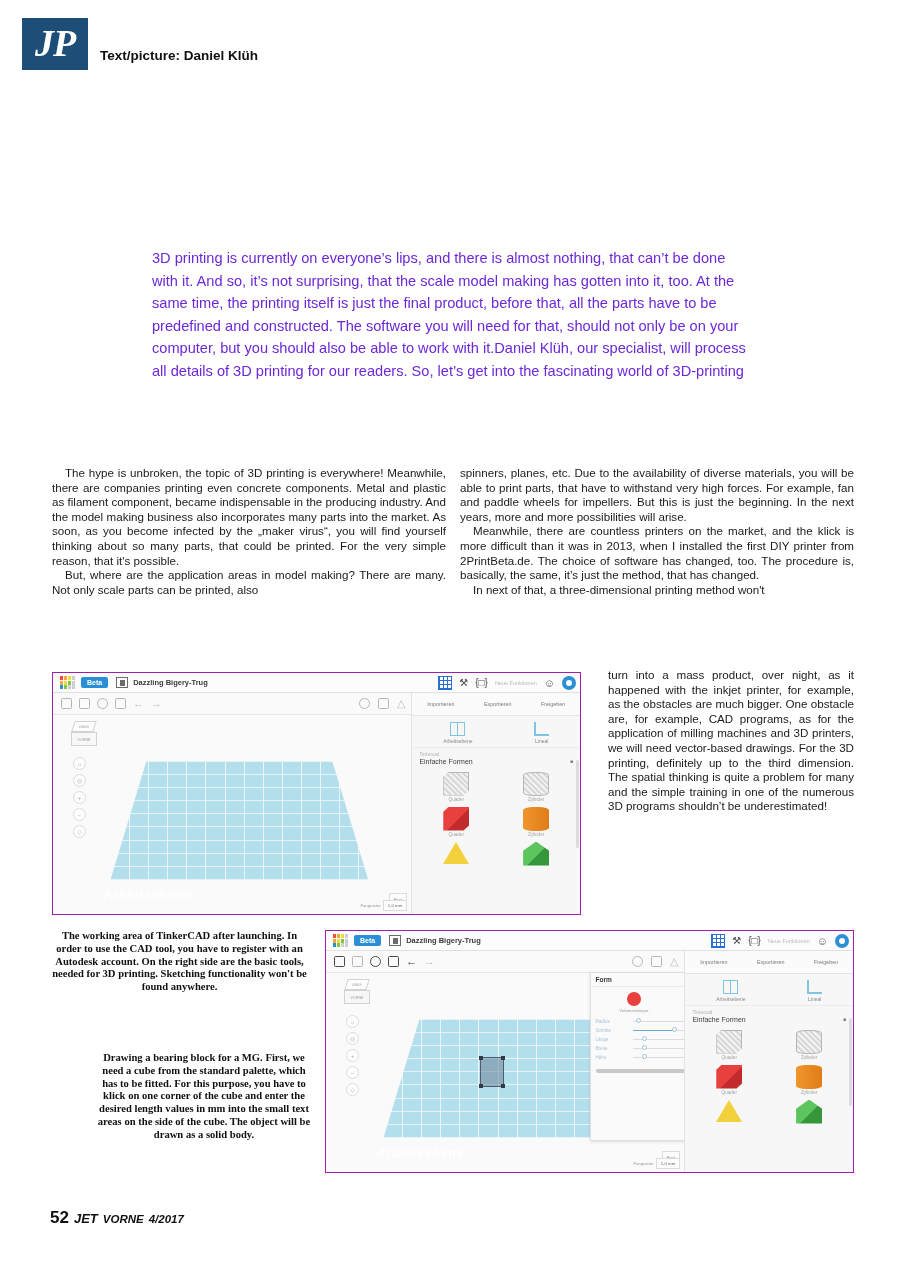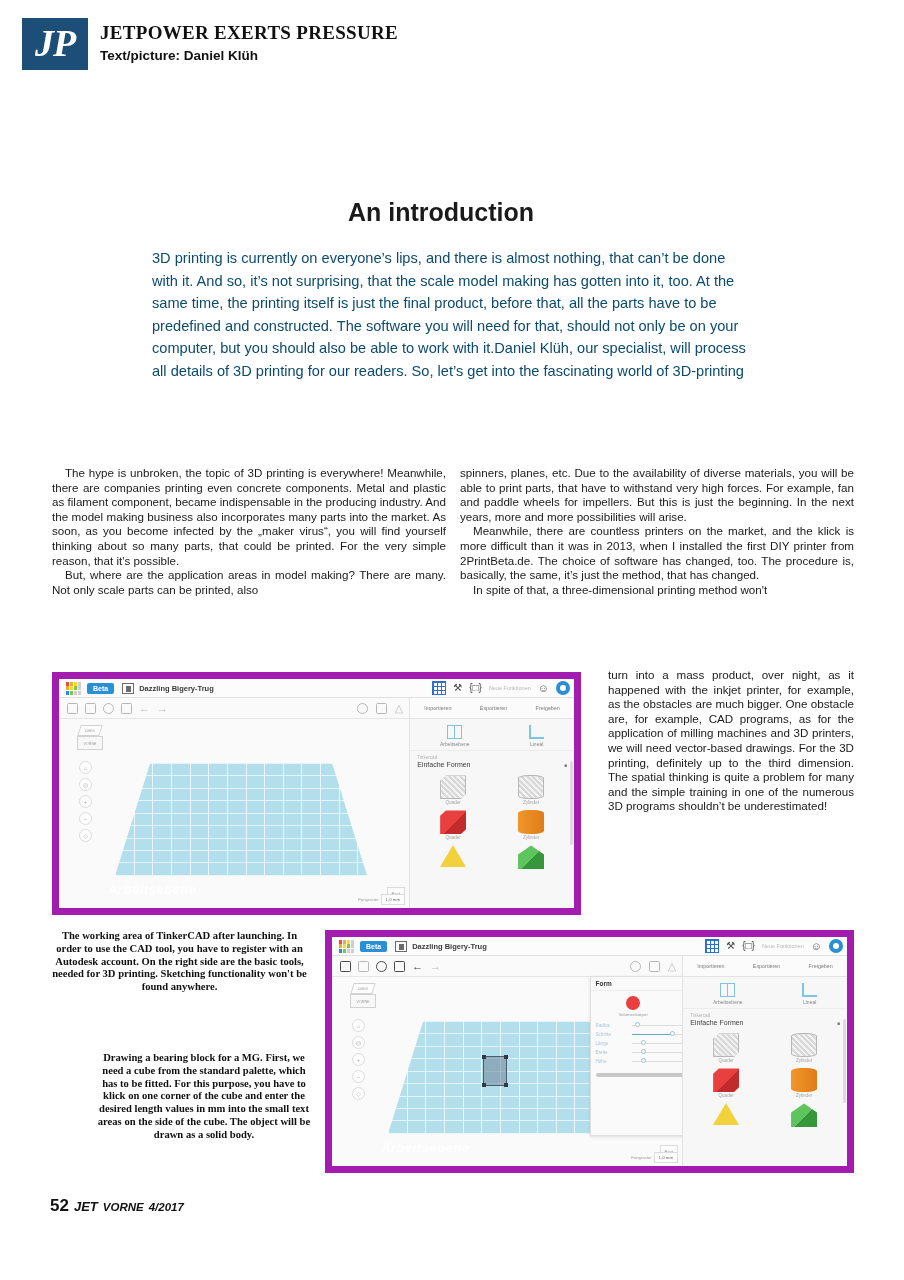--- a/index.html
+++ b/index.html
@@ -46,21 +46,21 @@
   }
   .title-sub {
     position: absolute; left: 348px; top: 198px;
     font-family: "Liberation Sans", sans-serif;
     font-weight: bold; font-size: 25px; color: #1a1a1a;
   }
 
   
   .intro {
     position: absolute; left: 152px; top: 247px; width: 600px;
-    font-size: 14.6px; line-height: 22.5px; color: #0c4a6e;
+    font-size: 14.6px; line-height: 22.5px; color: #6d28d9;
     text-align: left;
   }
 
   
   .col { position: absolute; font-size: 11.6px; line-height: 14.6px;
          color: #1a1a1a; text-align: justify; }
   .col p { text-indent: 13px; }
   .col p.noindent { text-indent: 0; }
 
   #col-left { left: 52px; top: 466px; width: 394px; }
@@ -75,30 +75,30 @@
     color: #111;
   }
   #caption-1 { left: 52px; top: 930px; width: 255px; text-align: center; }
   #caption-2 { left: 95px; top: 1052px; width: 218px; text-align: center; }
 
   
   .footer {
     position: absolute; left: 50px; top: 1196px;
     display: flex; align-items: baseline; gap: 5px;
   }
-  .footer-num { font-weight: bold; font-size: 17px; color: #111; }
+  .footer-num { font-weight: bold; font-size: 17px; color: #111; margin-top: 12px; }
   .footer-jet { font-weight: bold; font-style: italic; font-size: 13px; color: #111; }
   .footer-power { font-weight: bold; font-style: italic; font-size: 11.5px; color: #111; }
   .footer-iss { font-weight: bold; font-style: italic; font-size: 11.5px; color: #111; }
 
   
   .shot {
     position: absolute;
     background: #f4f4f4;
-    border: 7px solid #a21caf;
+    border: 1px solid #a21caf;
     overflow: hidden;
   }
   #shot-1 { left: 52px; top: 672px; width: 529px; height: 243px; }
   #shot-2 { left: 325px; top: 930px; width: 529px; height: 243px; }
 
   .sc { position: absolute; left: 0; top: 0; width: 100%; height: 100%;
         font-family: "Liberation Sans", sans-serif; }
 
   .topbar {
     position: absolute; left: 0; top: 0; width: 100%; height: 8.5%;
@@ -362,37 +362,35 @@
 </style>
 </head>
 <body>
 
 <div class="page">
 
   <div class="header">
     <div class="logo-box">
       <span class="logo-text">JP</span>
     </div>
-    <div class="header-title">JETPOWER EXERTS PRESSURE</div>
     <div class="header-sub">Text/picture: Daniel Klüh</div>
   </div>
 
-  <div class="title-sub">An introduction</div>
 
   <div class="intro">3D printing is currently on everyone’s lips, and there is almost nothing, that can’t be done with it. And so, it’s not surprising, that the scale model making has gotten into it, too. At the same time, the printing itself is just the final product, before that, all the parts have to be predefined and constructed. The software you will need for that, should not only be on your computer, but you should also be able to work with it.Daniel Klüh, our specialist, will process all details of 3D printing for our readers. So, let’s get into the fascinating world of 3D-printing</div>
 
   <div class="col" id="col-left">
     <p>The hype is unbroken, the topic of 3D printing is everywhere! Meanwhile, there are companies printing even concrete components. Metal and plastic as filament component, became indispensable in the producing industry. And the model making business also incorporates many parts into the market. As soon, as you become infected by the „maker virus“, you will find yourself thinking about so many parts, that could be printed. For the very simple reason, that it's possible.</p>
     <p>But, where are the application areas in model making? There are many. Not only scale parts can be printed, also</p>
   </div>
 
   <div class="col" id="col-right">
     <p class="noindent">spinners, planes, etc. Due to the availability of diverse materials, you will be able to print parts, that have to withstand very high forces. For example, fan and paddle wheels for impellers. But this is just the beginning. In the next years, more and more possibilities will arise.</p>
     <p>Meanwhile, there are countless printers on the market, and the klick is more difficult than it was in 2013, when I installed the first DIY printer from 2PrintBeta.de. The choice of software has changed, too. The procedure is, basically, the same, it’s just the method, that has changed.</p>
-    <p>In spite of that, a three-dimensional printing method won't</p>
+    <p>In next of that, a three-dimensional printing method won't</p>
   </div>
 
   <div class="col" id="col-wrap">
     <p class="noindent">turn into a mass product, over night, as it happened with the inkjet printer, for example, as the obstacles are much bigger. One obstacle are, for example, CAD programs, as for the application of milling machines and 3D printers, we will need vector-based drawings. For the 3D printing, definitely up to the third dimension. The spatial thinking is quite a problem for many and the simple training in one of the numerous 3D programs shouldn’t be underestimated!</p>
   </div>
 
   <div class="shot" id="shot-1">
     <div class="sc">
       <div class="topbar">
         <div class="tc-logo">

